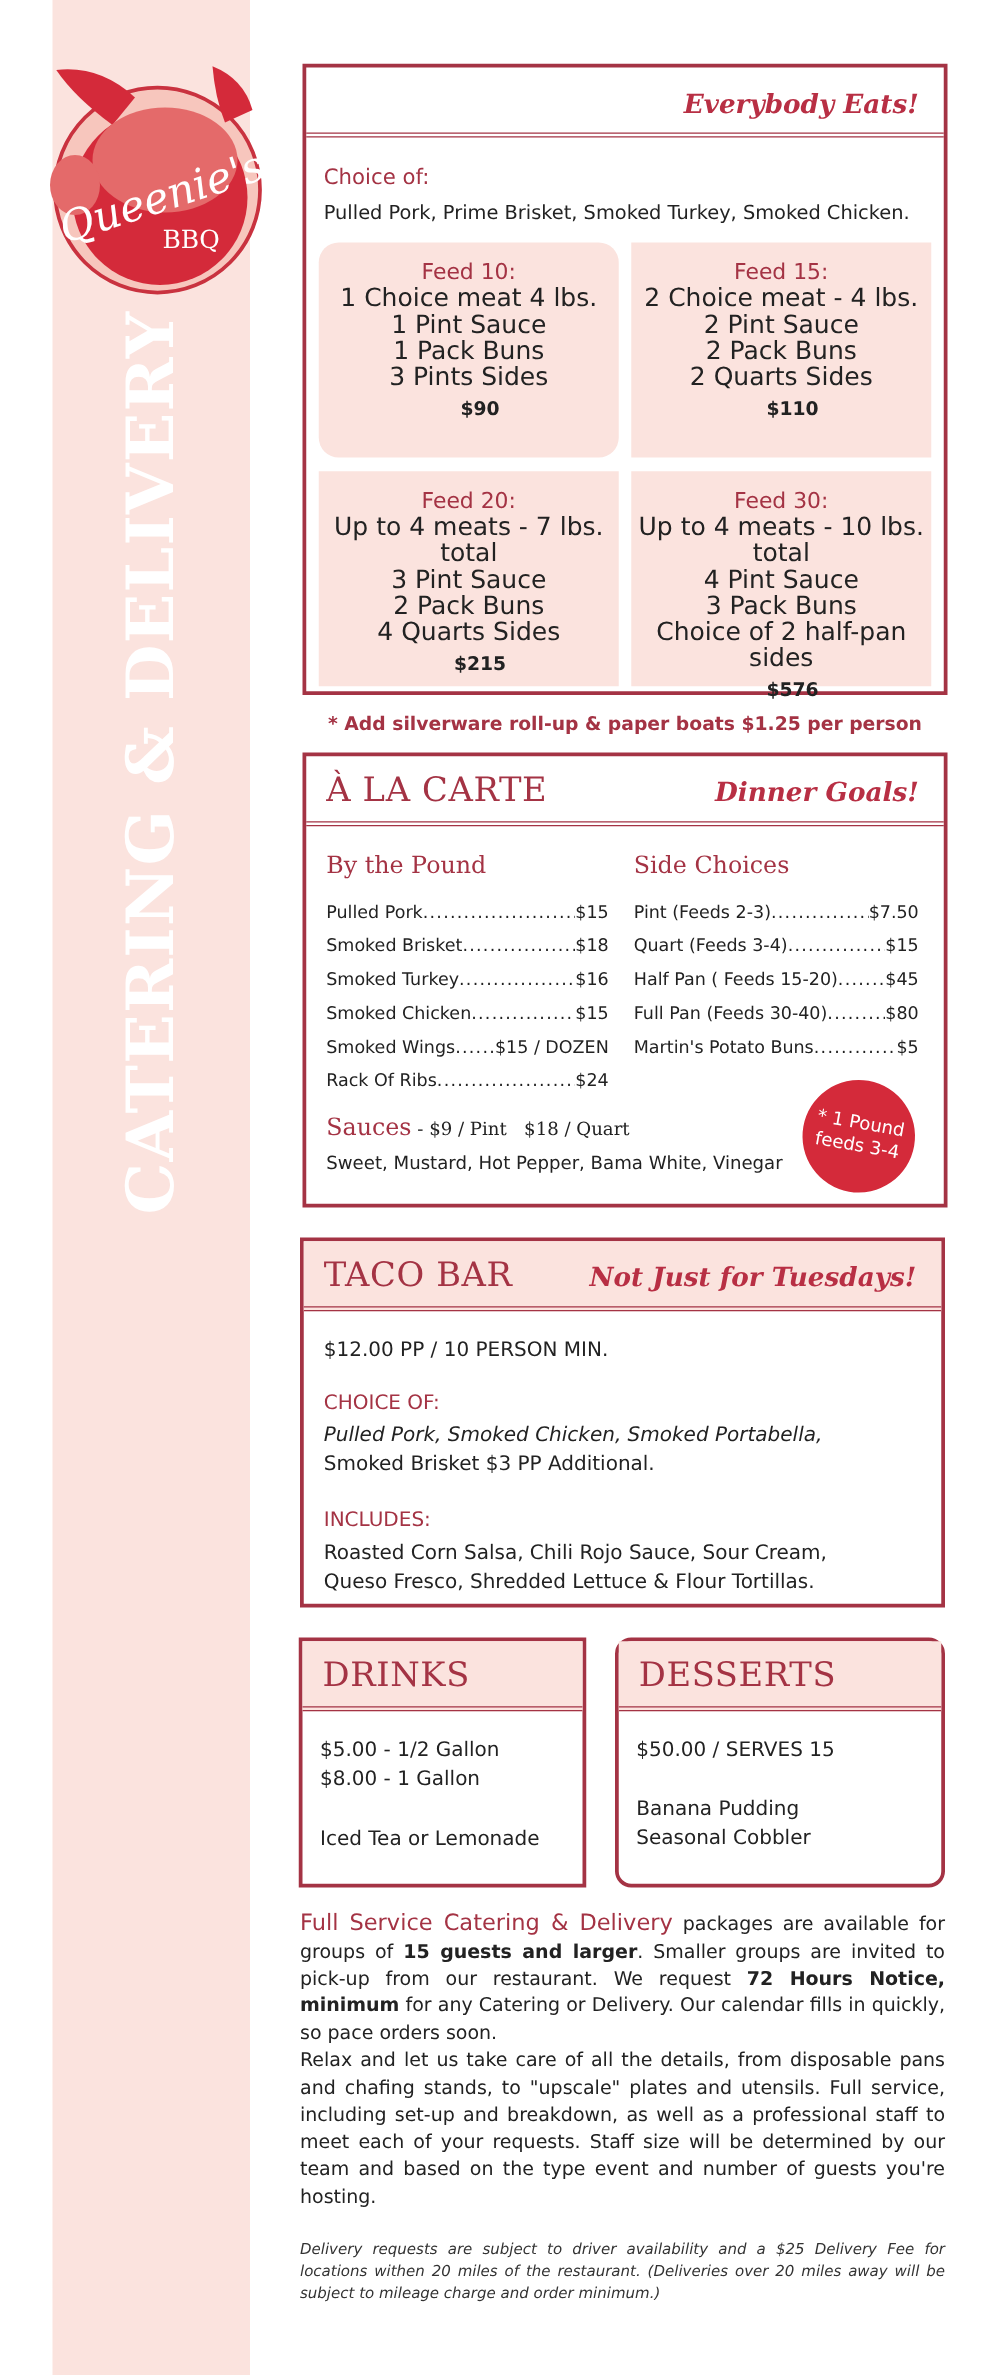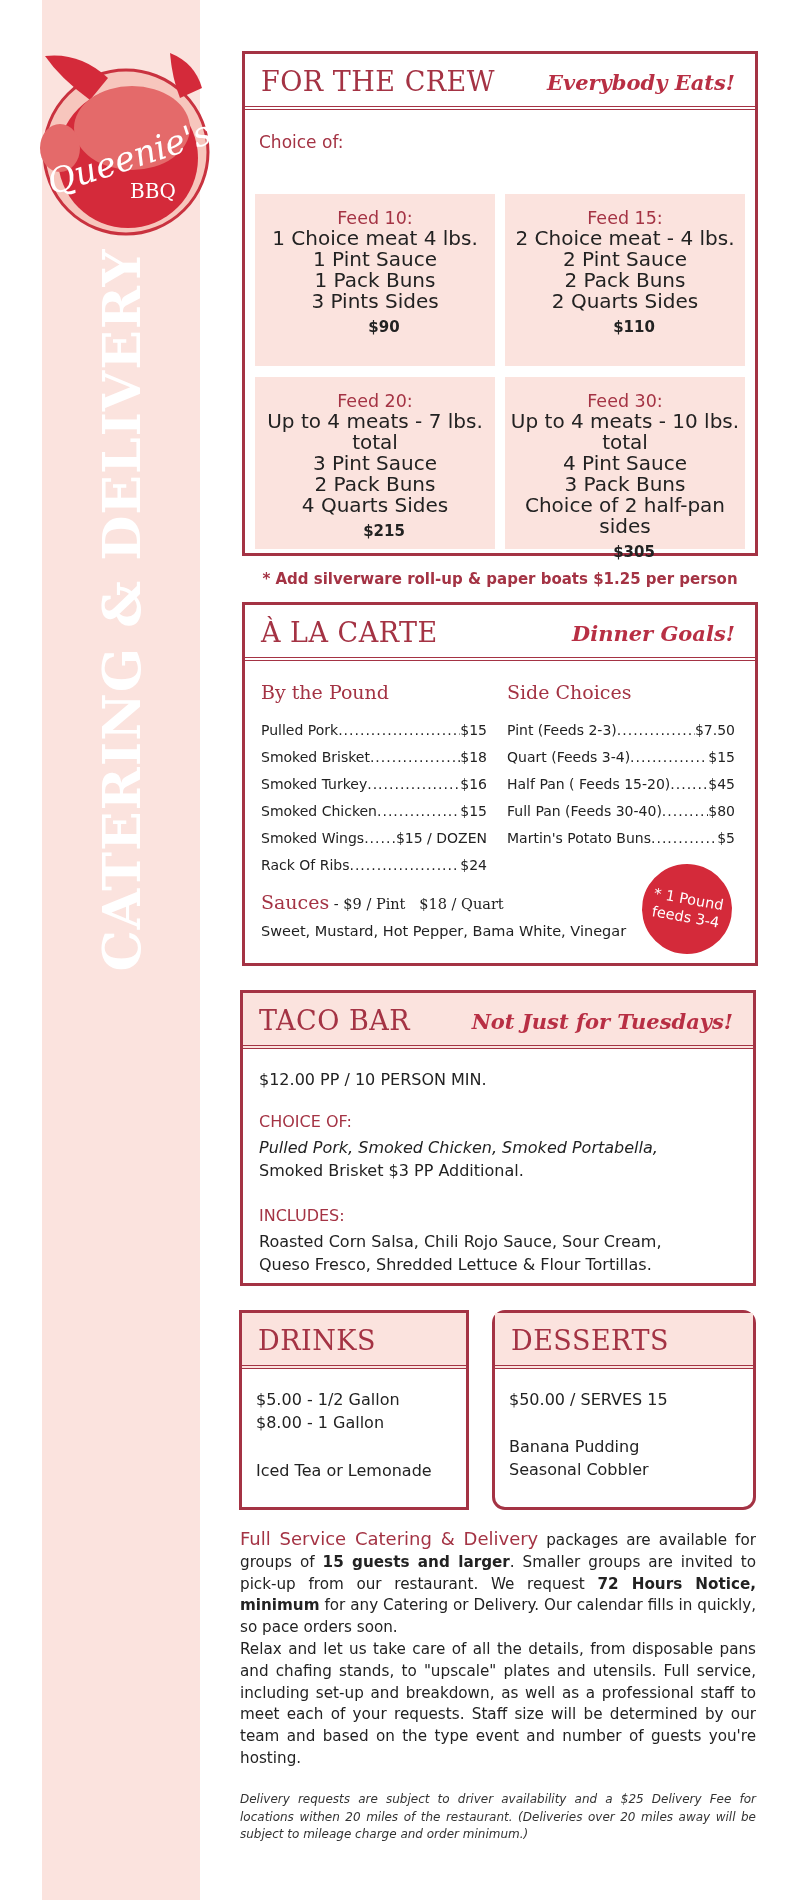--- a/index.html
+++ b/index.html
@@ -83,26 +83,26 @@
   <path d="M25 8 Q60 4 88 30 L70 52 Q40 30 25 8 Z" fill="#d42a3a"></path>
   <path d="M150 5 Q175 15 182 40 L160 50 Q152 30 150 5 Z" fill="#d42a3a"></path>
   <ellipse cx="112" cy="80" rx="58" ry="42" fill="#e46a6a"></ellipse>
   <ellipse cx="40" cy="100" rx="20" ry="24" fill="#e46a6a"></ellipse>
   <text x="24" y="124" font-family="DejaVu Serif, serif" font-style="italic" font-size="34" fill="#ffffff" transform="rotate(-18 100 110)">Queenie's</text>
   <text x="110" y="150" font-family="DejaVu Serif, serif" font-size="20" fill="#ffffff">BBQ</text>
 </svg>
 
 <div class="box" id="crew">
   <div class="box-head">
-    <span class="box-title">FOR THE CREW</span>
     <span class="box-tag">Everybody Eats!</span>
   </div>
   <div class="choice-label">Choice of:</div>
-
-  <div class="feed" style="left:10px; top:140px;">
+  <div class="choice-text">Pulled Pork, Prime Brisket, Smoked Turkey, Smoked Chicken.</div>
+
+  <div class="feed" style="left:10px; top:140px;border-radius:16px;">
     <div class="feed-title">Feed 10:</div>
     <div class="feed-line">1 Choice meat 4 lbs.</div>
     <div class="feed-line">1 Pint Sauce</div>
     <div class="feed-line">1 Pack Buns</div>
     <div class="feed-line">3 Pints Sides</div>
     <div class="feed-price">$90</div>
   </div>
   <div class="feed" style="left:260px; top:140px;">
     <div class="feed-title">Feed 15:</div>
     <div class="feed-line">2 Choice meat - 4 lbs.</div>
@@ -118,21 +118,21 @@
     <div class="feed-line">2 Pack Buns</div>
     <div class="feed-line">4 Quarts Sides</div>
     <div class="feed-price">$215</div>
   </div>
   <div class="feed" style="left:260px; top:323px;">
     <div class="feed-title">Feed 30:</div>
     <div class="feed-line">Up to 4 meats - 10 lbs. total</div>
     <div class="feed-line">4 Pint Sauce</div>
     <div class="feed-line">3 Pack Buns</div>
     <div class="feed-line">Choice of 2 half-pan sides</div>
-    <div class="feed-price">$305</div>
+    <div class="feed-price">$576</div>
   </div>
 </div>
 
 <div class="note">* Add silverware roll-up &amp; paper boats $1.25 per person</div>
 
 <div class="box" id="carte">
   <div class="box-head">
     <span class="box-title">À LA CARTE</span>
     <span class="box-tag">Dinner Goals!</span>
   </div>

